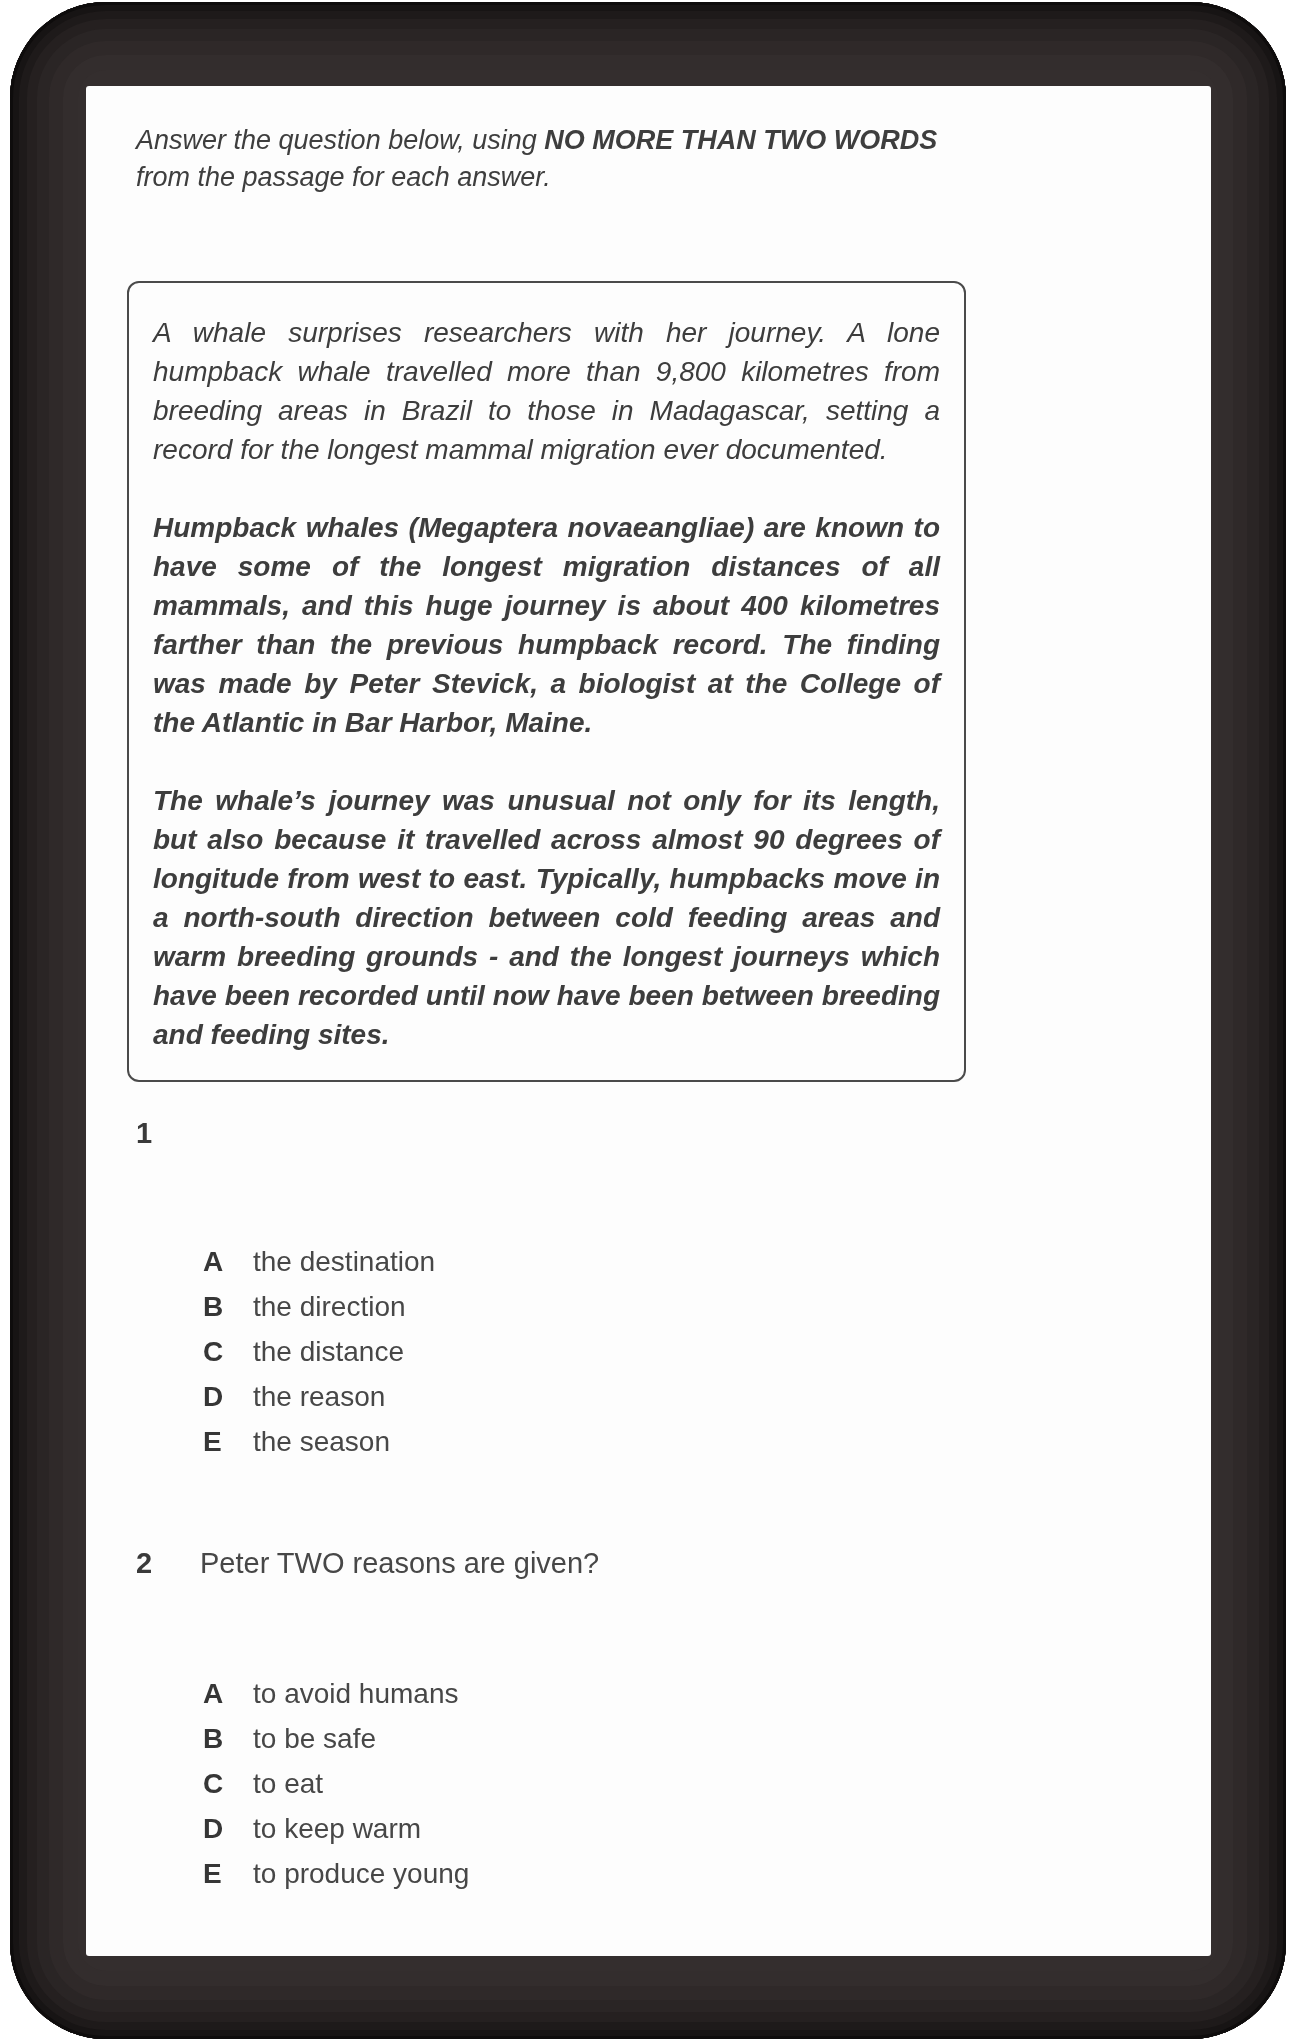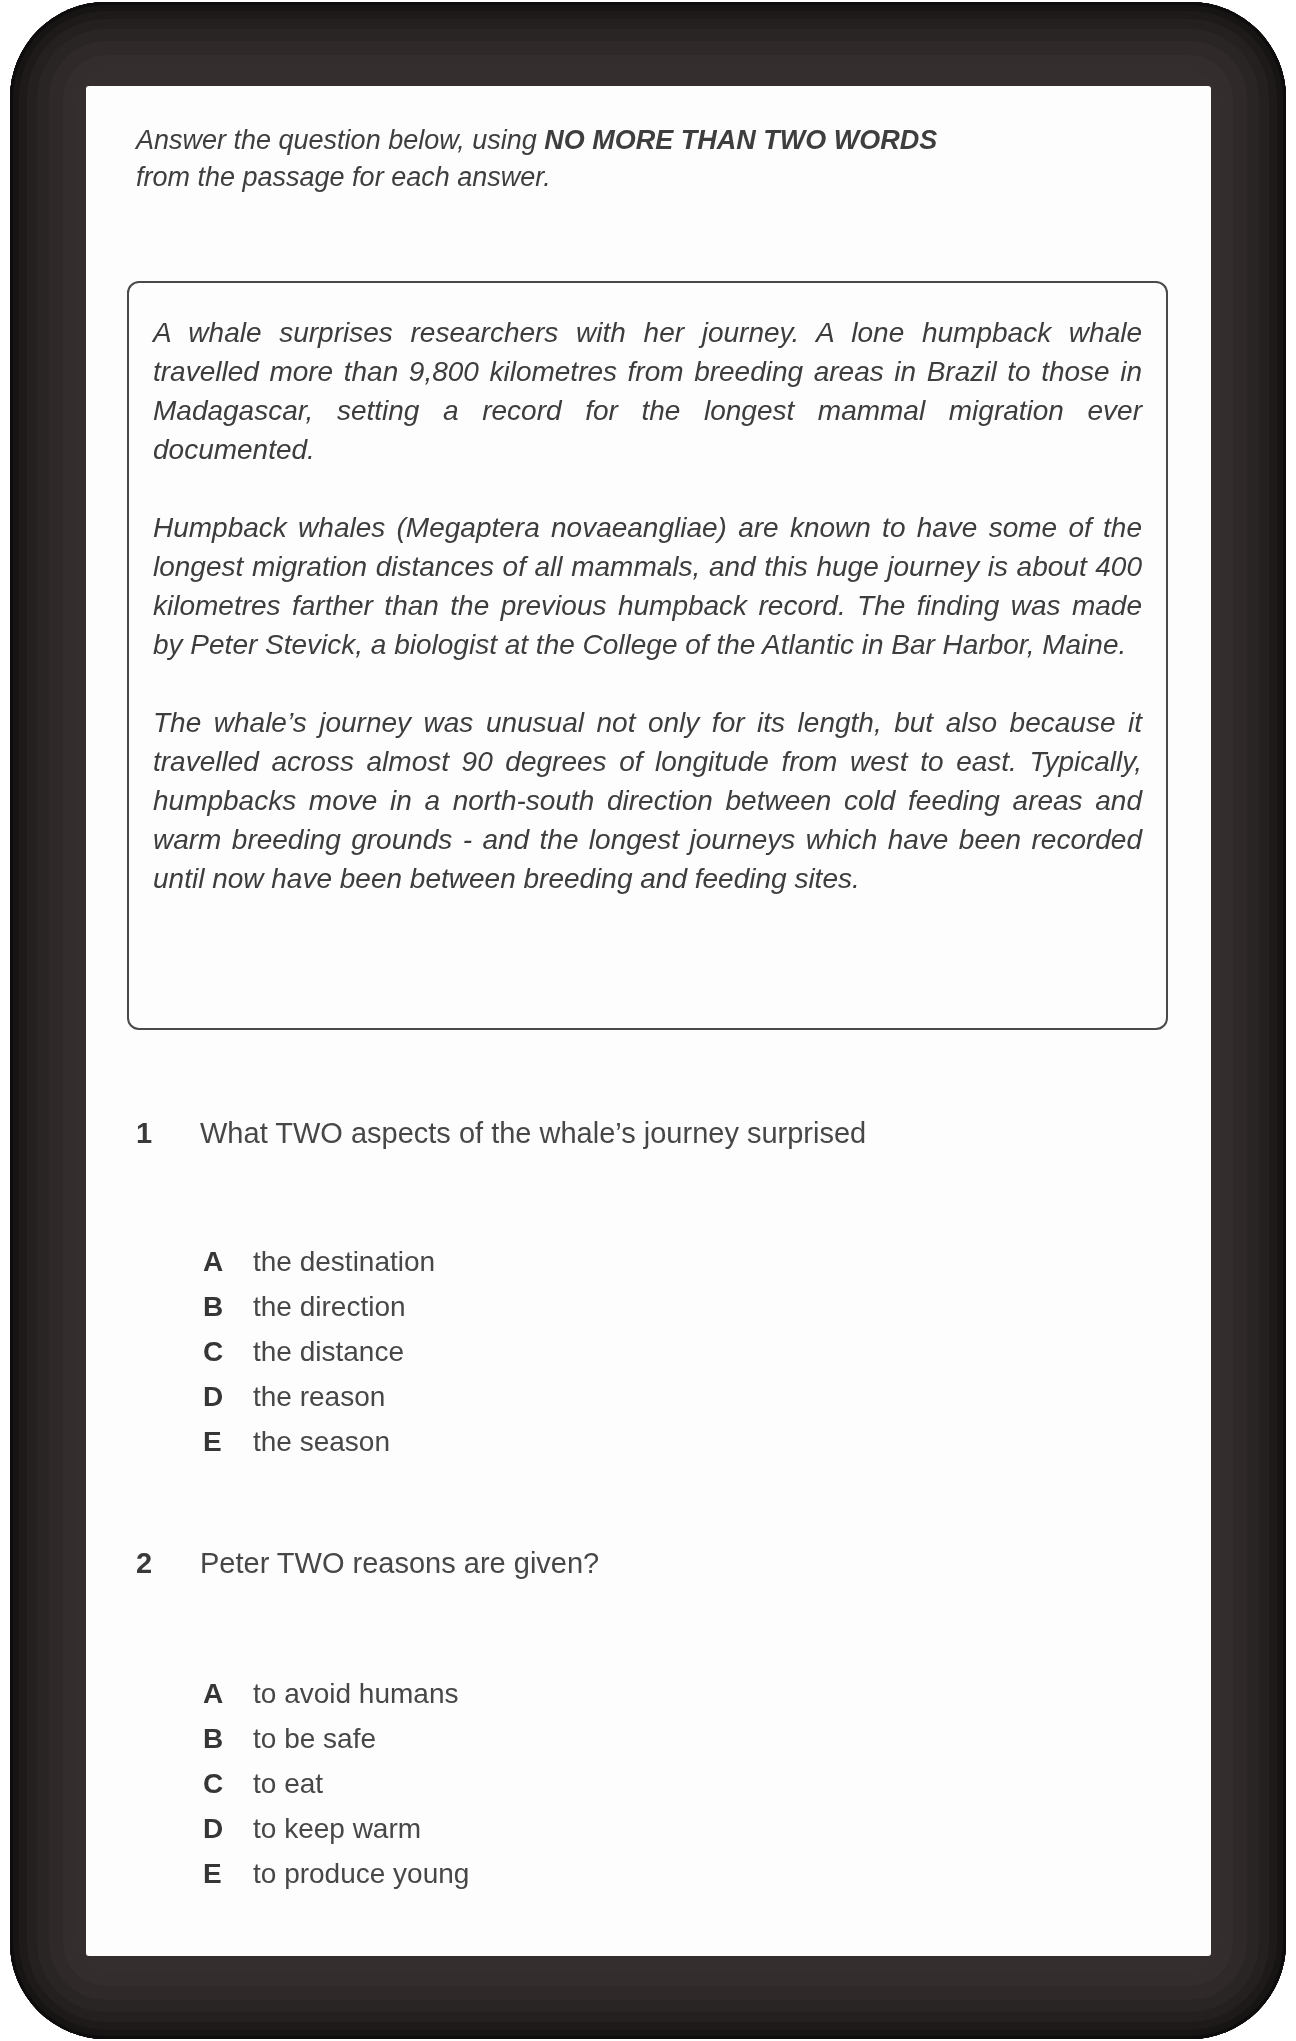--- a/index.html
+++ b/index.html
@@ -45,34 +45,34 @@
     line-height: 37px;
     color: #3e3e3e;
   }
   .instruction .em { font-weight: bold; }
   .instruction .line2 { display: block; }
 
   
   .passage-box {
     position: absolute;
     left: 41px; top: 195px;
-    width: 1041px;
+    width: 839px;
     min-height: 749px;
     border: 2px solid #4a4a4a;
     border-radius: 12px;
     padding: 30px 24px 26px 24px;
   }
   .passage-box p {
     font-style: italic;
     font-size: 28px;
     line-height: 39px;
     color: #3d3d3d;
     text-align: justify;
   }
-  .passage-box p + p { margin-top: 39px; }
+  .passage-box p + p { margin-top: 39px; font-weight: bold; }
 
   
   .question {
     position: absolute;
     left: 50px; right: 80px;
     display: flex;
     align-items: flex-start;
   }
   .q-num {
     flex: 0 0 64px;
@@ -121,21 +121,20 @@
 
     <div class="passage-box">
       <p>A whale surprises researchers with her journey. A lone humpback whale travelled more than 9,800 kilometres from breeding areas in Brazil to those in Madagascar, setting a record for the longest mammal migration ever documented.</p>
       <p>Humpback whales (Megaptera novaeangliae) are known to have some of the longest migration distances of all mammals, and this huge journey is about 400 kilometres farther than the previous humpback record. The finding was made by Peter Stevick, a biologist at the College of the Atlantic in Bar Harbor, Maine.</p>
       <p>The whale’s journey was unusual not only for its length, but also because it travelled across almost 90 degrees of longitude from west to east. Typically, humpbacks move in a north-south direction between cold feeding areas and warm breeding grounds - and the longest journeys which have been recorded until now have been between breeding and feeding sites.</p>
     </div>
 
     <div class="question" id="q1">
       <div class="q-num">1</div>
       <div class="q-text">
-        <span>What TWO aspects of the whale’s journey surprised</span>
       </div>
     </div>
 
     <div class="options" id="q1-options">
       <div class="option-row">
         <span class="opt-letter">A</span>
         <span class="opt-text">the destination</span>
       </div>
       <div class="option-row">
         <span class="opt-letter">B</span>

